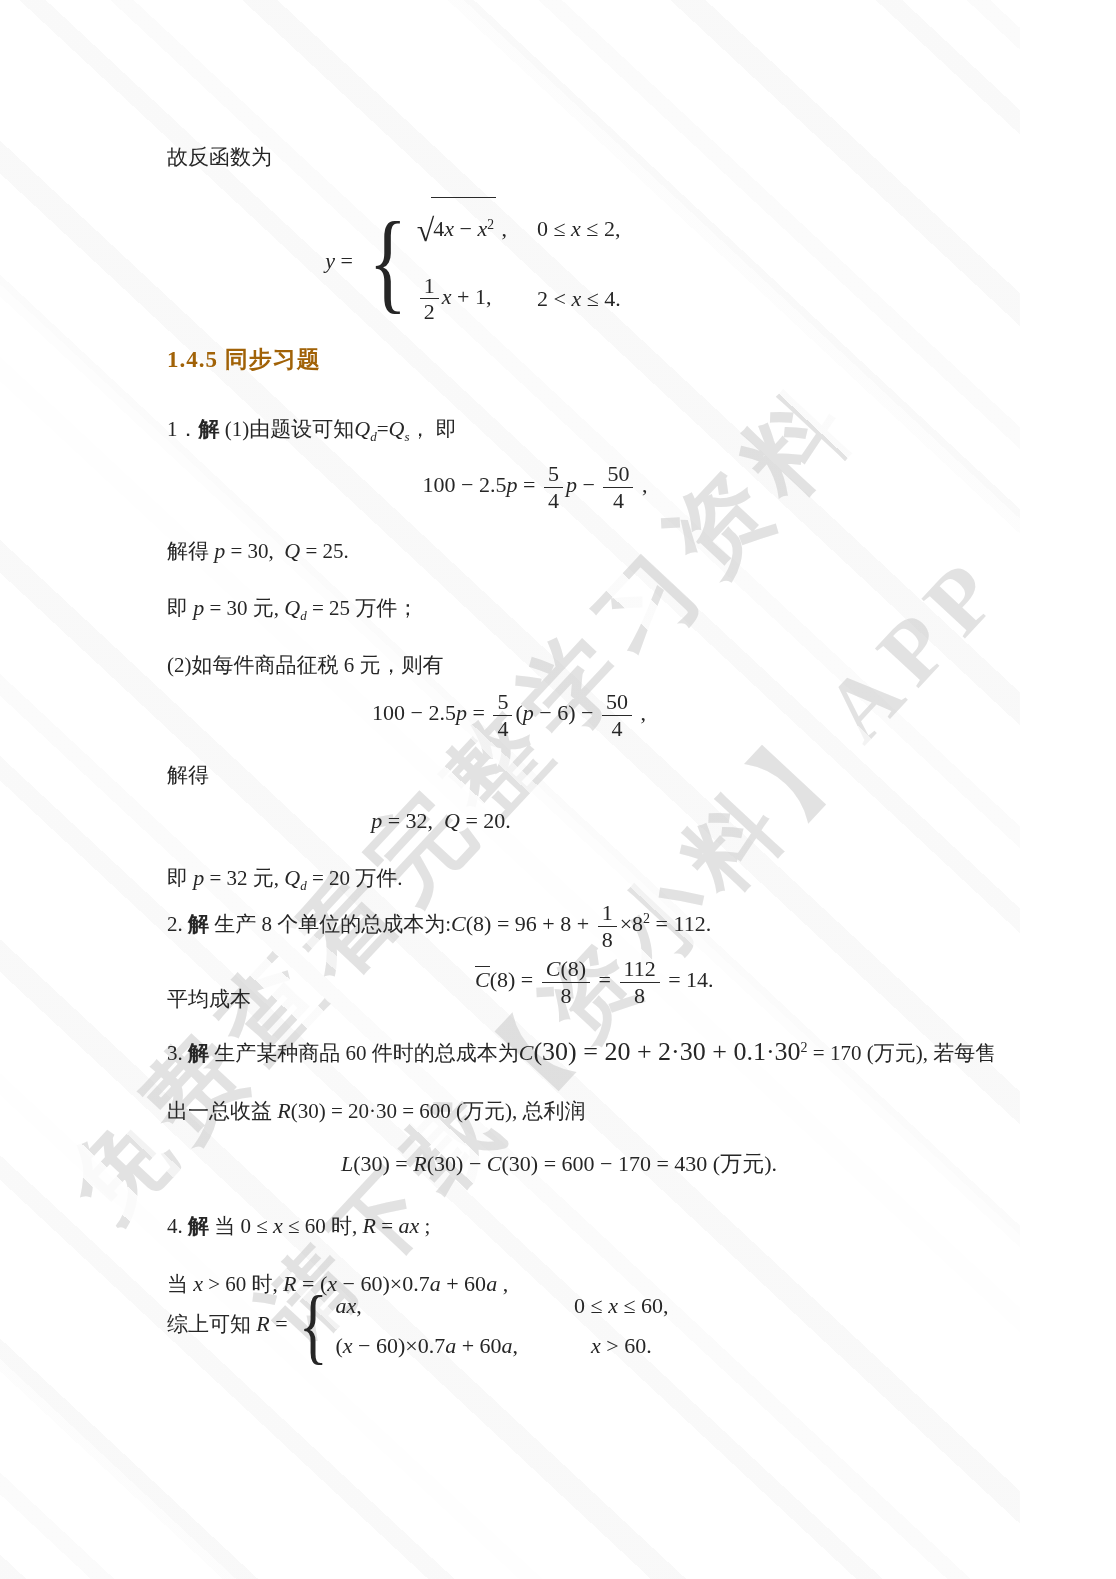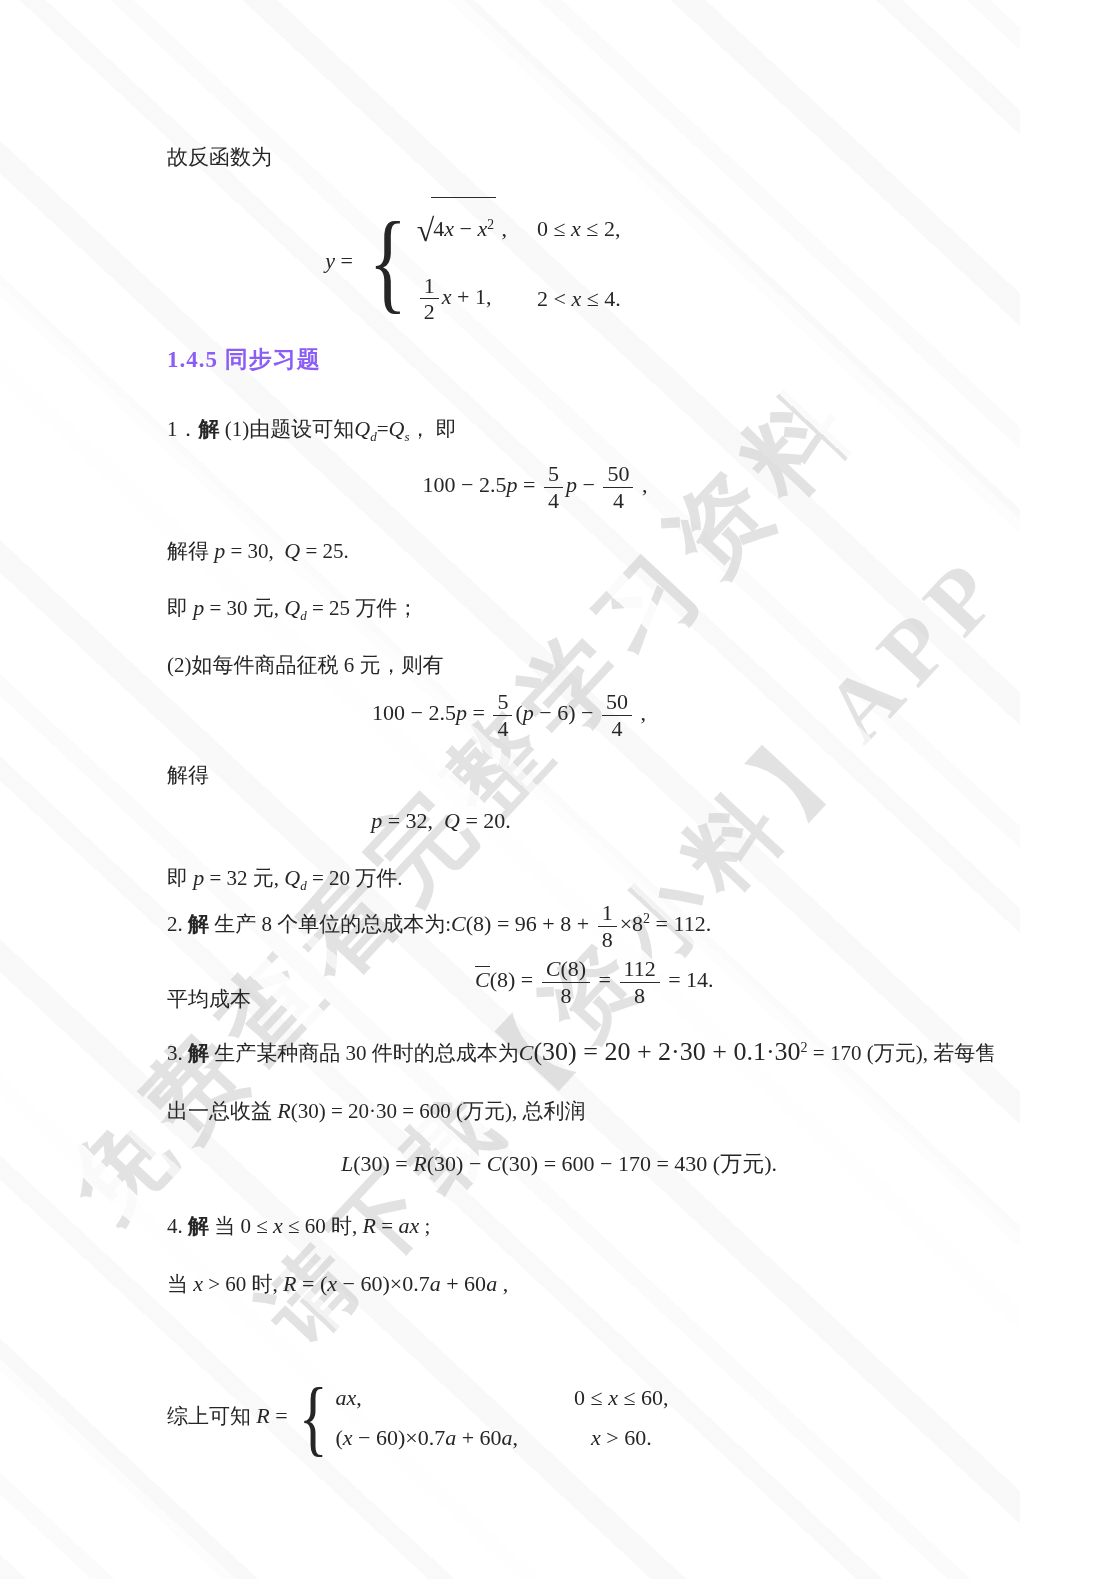--- a/index.html
+++ b/index.html
@@ -21,21 +21,21 @@
   
   .slashes{position:absolute;inset:0;z-index:3;pointer-events:none;
     background:repeating-linear-gradient(43deg,
       rgba(255,255,255,0) 0 88px, rgba(255,255,255,0.85) 88px 112px,
       rgba(255,255,255,0) 112px 150px, rgba(255,255,255,0.6) 150px 161px,
       rgba(255,255,255,0) 161px 262px);}
   .ln{position:absolute;z-index:5;white-space:nowrap;font-size:21px;line-height:1.35;}
   .ctr{left:167px;width:784px;text-align:center;}
   .mi{font-style:italic;font-family:"Liberation Serif","DejaVu Serif",serif;}
   .b{font-weight:bold;}
-  .heading{font-size:23px;font-weight:bold;color:#8b5cf6;letter-spacing:1px;}
+  .heading{font-size:23px;font-weight:bold;color:#a16207;letter-spacing:1px;}
   
   .fr{display:inline-block;vertical-align:middle;text-align:center;line-height:1.08;margin:0 3px;}
   .fr .n{display:block;padding:0 4px 1px;border-bottom:1.4px solid #2a2a2a;}
   .fr .d{display:block;padding:1px 4px 0;}
   
   .sq{white-space:nowrap;}
   .sq .rt{font-size:1.45em;line-height:.7;vertical-align:-5px;margin-right:-3px;}
   .sq .ov{border-top:1.6px solid #2a2a2a;display:inline-block;padding:16px 2px;}
   
   .obar{border-top:1.6px solid #2a2a2a;display:inline-block;line-height:1.05;padding-top:1px;}
@@ -91,31 +91,31 @@
   <div class="ln ctr" style="top:806px;font-size:22px;transform:translateX(-118px)"><i class="mi">p</i><span> = 32, </span><i class="mi">Q</i><span> = 20.</span></div>
 
   <div class="ln" style="left:167px;top:863px"><span>即 </span><i class="mi" style="font-size:22px">p</i><span> = 32 元, </span><i class="mi" style="font-size:22px">Q</i><sub class="mi">d</sub><span> = 20 万件.</span></div>
 
   <div class="ln" style="left:167px;top:901px"><span>2.</span> <span class="b">解</span><span> 生产 8 个单位的总成本为:</span><i class="mi" style="font-size:22px">C</i><span style="font-size:22px">(8) = 96 + 8 + </span><span class="fr" style="font-size:22px"><span class="n">1</span><span class="d">8</span></span><span style="font-size:22px">×8</span><sup style="font-size:14px">2</sup><span style="font-size:22px"> = 112.</span></div>
 
   <div class="ln" style="left:167px;top:985px"><span>平均成本</span></div>
 
   <div class="ln" style="left:475px;top:957px;font-size:22px"><span class="obar"><i class="mi">C</i></span><span>(8) = </span><span class="fr"><span class="n"><i class="mi">C</i><span>(8)</span></span><span class="d">8</span></span><span> = </span><span class="fr"><span class="n">112</span><span class="d">8</span></span><span> = 14.</span></div>
 
-  <div class="ln" style="left:167px;top:1034px"><span>3.</span> <span class="b">解</span><span> 生产某种商品 30 件时的总成本为</span><i class="mi" style="font-size:22px">C</i><span style="font-size:26px">(30) = 20 + 2·30 + 0.1·30</span><sup style="font-size:14px">2</sup><span> = 170 (万元), 若每售</span></div>
+  <div class="ln" style="left:167px;top:1034px"><span>3.</span> <span class="b">解</span><span> 生产某种商品 60 件时的总成本为</span><i class="mi" style="font-size:22px">C</i><span style="font-size:26px">(30) = 20 + 2·30 + 0.1·30</span><sup style="font-size:14px">2</sup><span> = 170 (万元), 若每售</span></div>
 
   <div class="ln" style="left:167px;top:1096px"><span>出一总收益 </span><i class="mi" style="font-size:22px">R</i><span>(30) = 20·30 = 600 (万元), 总利润</span></div>
 
   <div class="ln ctr" style="top:1149px;font-size:22px"><i class="mi">L</i><span>(30) = </span><i class="mi">R</i><span>(30) − </span><i class="mi">C</i><span>(30) = 600 − 170 = 430 (万元).</span></div>
 
   <div class="ln" style="left:167px;top:1211px"><span>4.</span> <span class="b">解</span><span> 当 0 ≤ </span><i class="mi" style="font-size:22px">x</i><span> ≤ 60 时, </span><i class="mi" style="font-size:22px">R</i><span> = </span><i class="mi" style="font-size:22px">ax</i><span> ;</span></div>
 
   <div class="ln" style="left:167px;top:1269px"><span>当 </span><i class="mi" style="font-size:22px">x</i><span> &gt; 60 时, </span><i class="mi" style="font-size:22px">R</i><span style="font-size:22px"> = (</span><i class="mi" style="font-size:22px">x</i><span style="font-size:22px"> − 60)×0.7</span><i class="mi" style="font-size:22px">a</i><span style="font-size:22px"> + 60</span><i class="mi" style="font-size:22px">a</i><span style="font-size:22px"> ,</span></div>
 
-  <div class="ln" style="left:167px;top:1376px;font-size:22px"><span style="font-size:21px">综上可知 </span><i class="mi">R</i><span> = </span><span class="cases">
+  <div class="ln" style="left:167px;top:1284px;font-size:22px"><span style="font-size:21px">综上可知 </span><i class="mi">R</i><span> = </span><span class="cases">
         <span class="brace" style="font-size:84px">{</span>
         <span class="rows" style="column-gap:56px;row-gap:10px">
       <span style="text-align:left"><i class="mi">ax</i><span>,</span></span>
       <span style="text-align:center"><span>0 ≤ </span><i class="mi">x</i><span> ≤ 60,</span></span>
       <span style="text-align:right"><span>(</span><i class="mi">x</i><span> − 60)×0.7</span><i class="mi">a</i><span> + 60</span><i class="mi">a</i><span>,</span></span>
       <span style="text-align:center"><i class="mi">x</i><span> &gt; 60.</span></span>
     </span>
       </span>
   </div>
 </div>

